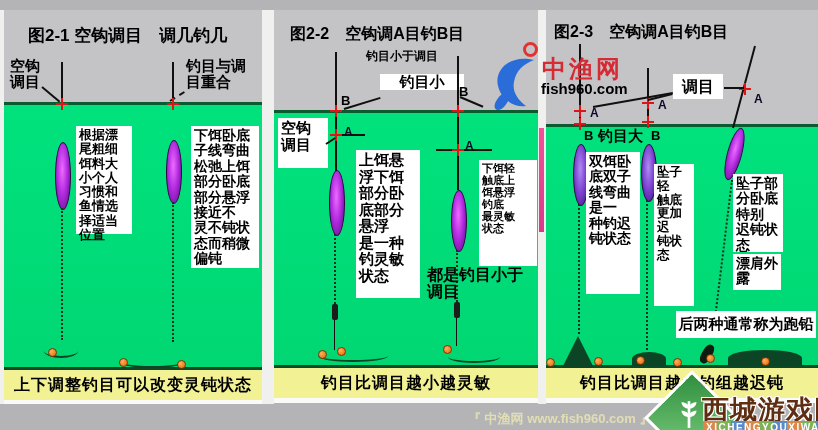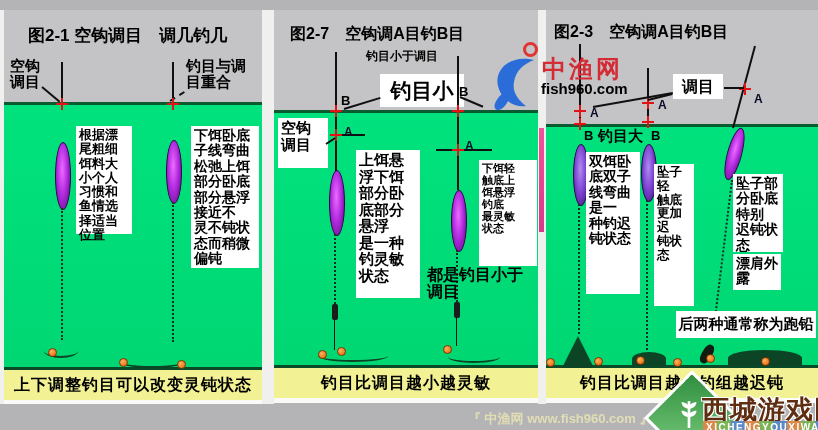--- a/index.html
+++ b/index.html
@@ -101,24 +101,24 @@
 部分悬浮
 接近不
 灵不钝状
 态而稍微
 偏钝</div>
 
   <div class="ybar" style="left:4px;top:370px;width:258px;height:30px;">上下调整钓目可以改变灵钝状态</div>
   <div class="wstrip" style="left:4px;top:400px;width:258px;height:4px;"></div>
 
   <div class="water" style="left:274px;top:110px;width:264px;height:258px;"></div>
-  <div class="title" style="left:290px;top:24px;font-size:16px;">图2-7　空钩调A目钓B目</div>
+  <div class="title" style="left:290px;top:24px;font-size:16px;">图2-2　空钩调A目钓B目</div>
   <div class="title" style="left:366px;top:48px;font-size:12px;">钓目小于调目</div>
 
-  <div class="wbox ctr" style="left:380px;top:74px;width:84px;height:33px;font-size:21px;">钓目小</div>
+  <div class="wbox ctr" style="left:380px;top:74px;width:84px;height:16px;font-size:15px;">钓目小</div>
   <div class="ln" style="left:344px;top:108px;width:38px;transform:rotate(-17deg);"></div>
   <div class="ln" style="left:460px;top:96px;width:25px;transform:rotate(23deg);"></div>
   <div class="bb" style="left:341px;top:93px;">B</div>
   <div class="bb" style="left:459px;top:84px;">B</div>
 
   <div class="vl" style="left:335px;top:52px;height:126px;"></div>
   <div class="cx" style="left:336px;top:111px;"></div>
   <div class="ln" style="left:337px;top:134px;width:28px;"></div>
   <div class="cx" style="left:336px;top:135px;"></div>
   <div class="ab" style="left:344px;top:125px;">A</div>

